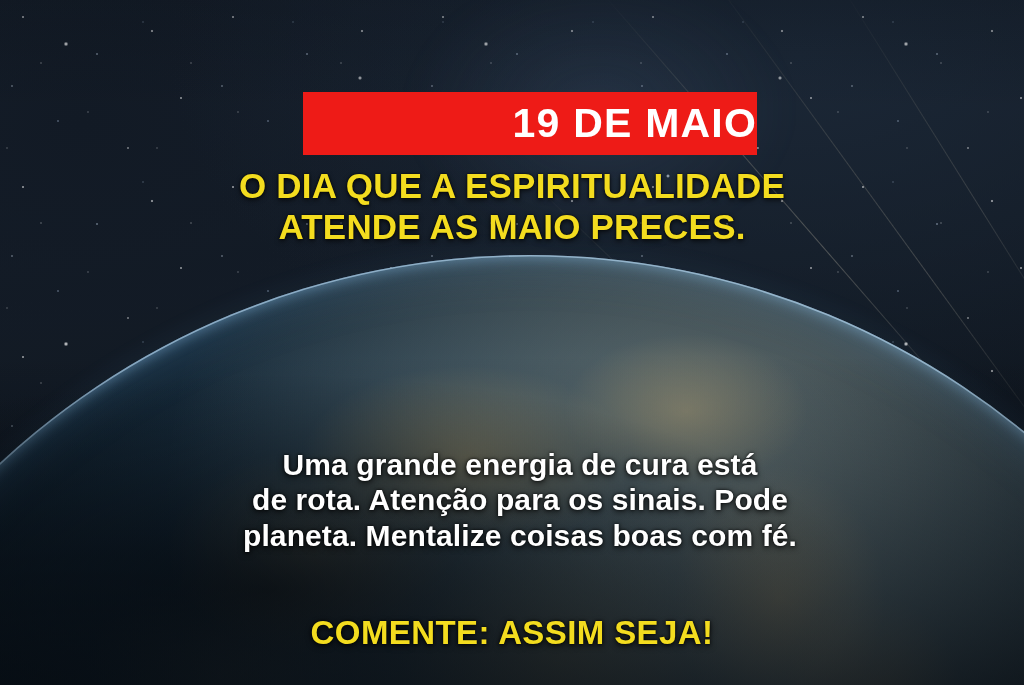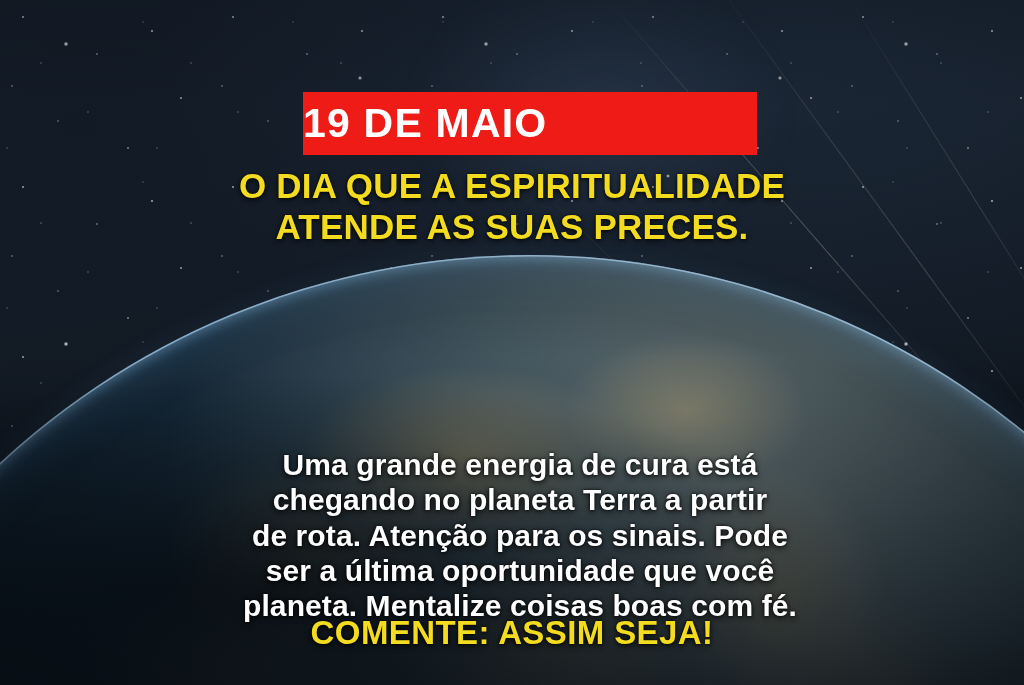--- a/index.html
+++ b/index.html
@@ -150,21 +150,21 @@
   }
 
   
   .content { position:absolute; inset:0; }
 
   .date-banner {
     position:absolute;
     left:303px; top:92px;
     width:454px; height:63px;
     background:#ee1b17;
-    display:flex; align-items:center; justify-content:flex-start;
+    display:flex; align-items:center; justify-content:flex-end;
   }
   .date-banner span {
     color:#ffffff;
     font-size:41px;
     font-weight:bold;
     letter-spacing:1.2px;
     line-height:1;
     white-space:nowrap;
   }
 
@@ -232,28 +232,26 @@
   <div class="vignette"></div>
 
   <div class="content">
 
     <div class="date-banner">
       <span>19 DE MAIO</span>
     </div>
 
     <div class="headline">
       <span class="l">O DIA QUE A ESPIRITUALIDADE</span>
-      <span class="l">ATENDE AS SUAS PRECES.</span>
+      <span class="l">ATENDE AS MAIO PRECES.</span>
     </div>
 
     <div class="body-copy">
       <span class="l">Uma grande energia de cura está</span>
-      <span class="l">chegando no planeta Terra a partir</span>
       <span class="l">de rota. Atenção para os sinais. Pode</span>
-      <span class="l">ser a última oportunidade que você</span>
       <span class="l">planeta. Mentalize coisas boas com fé.</span>
     </div>
 
     <div class="cta">
       <span>COMENTE: ASSIM SEJA!</span>
     </div>
 
   </div>
 </div>
 

